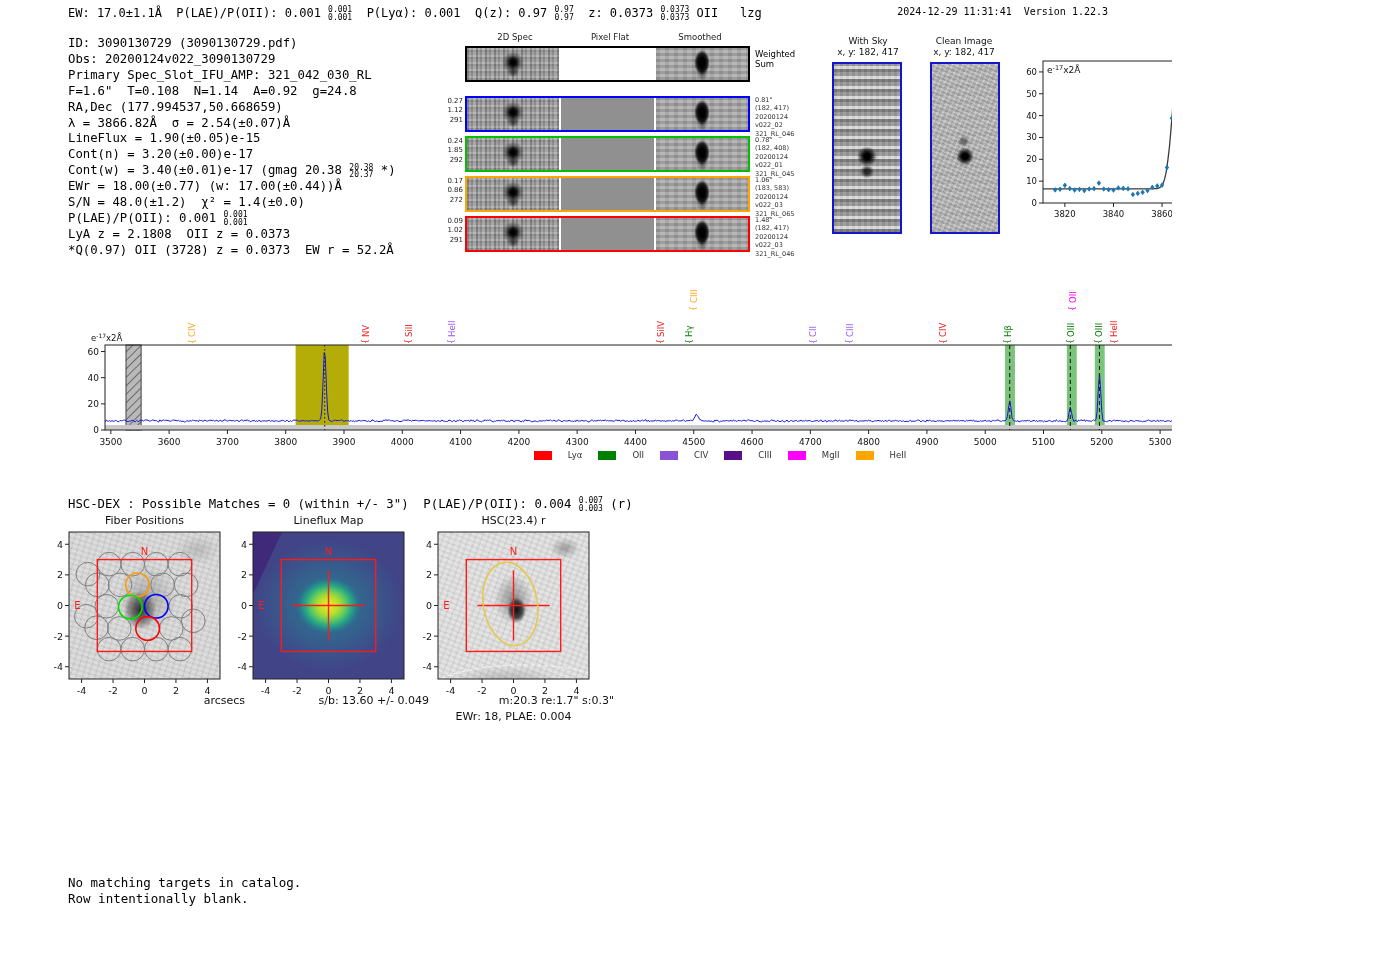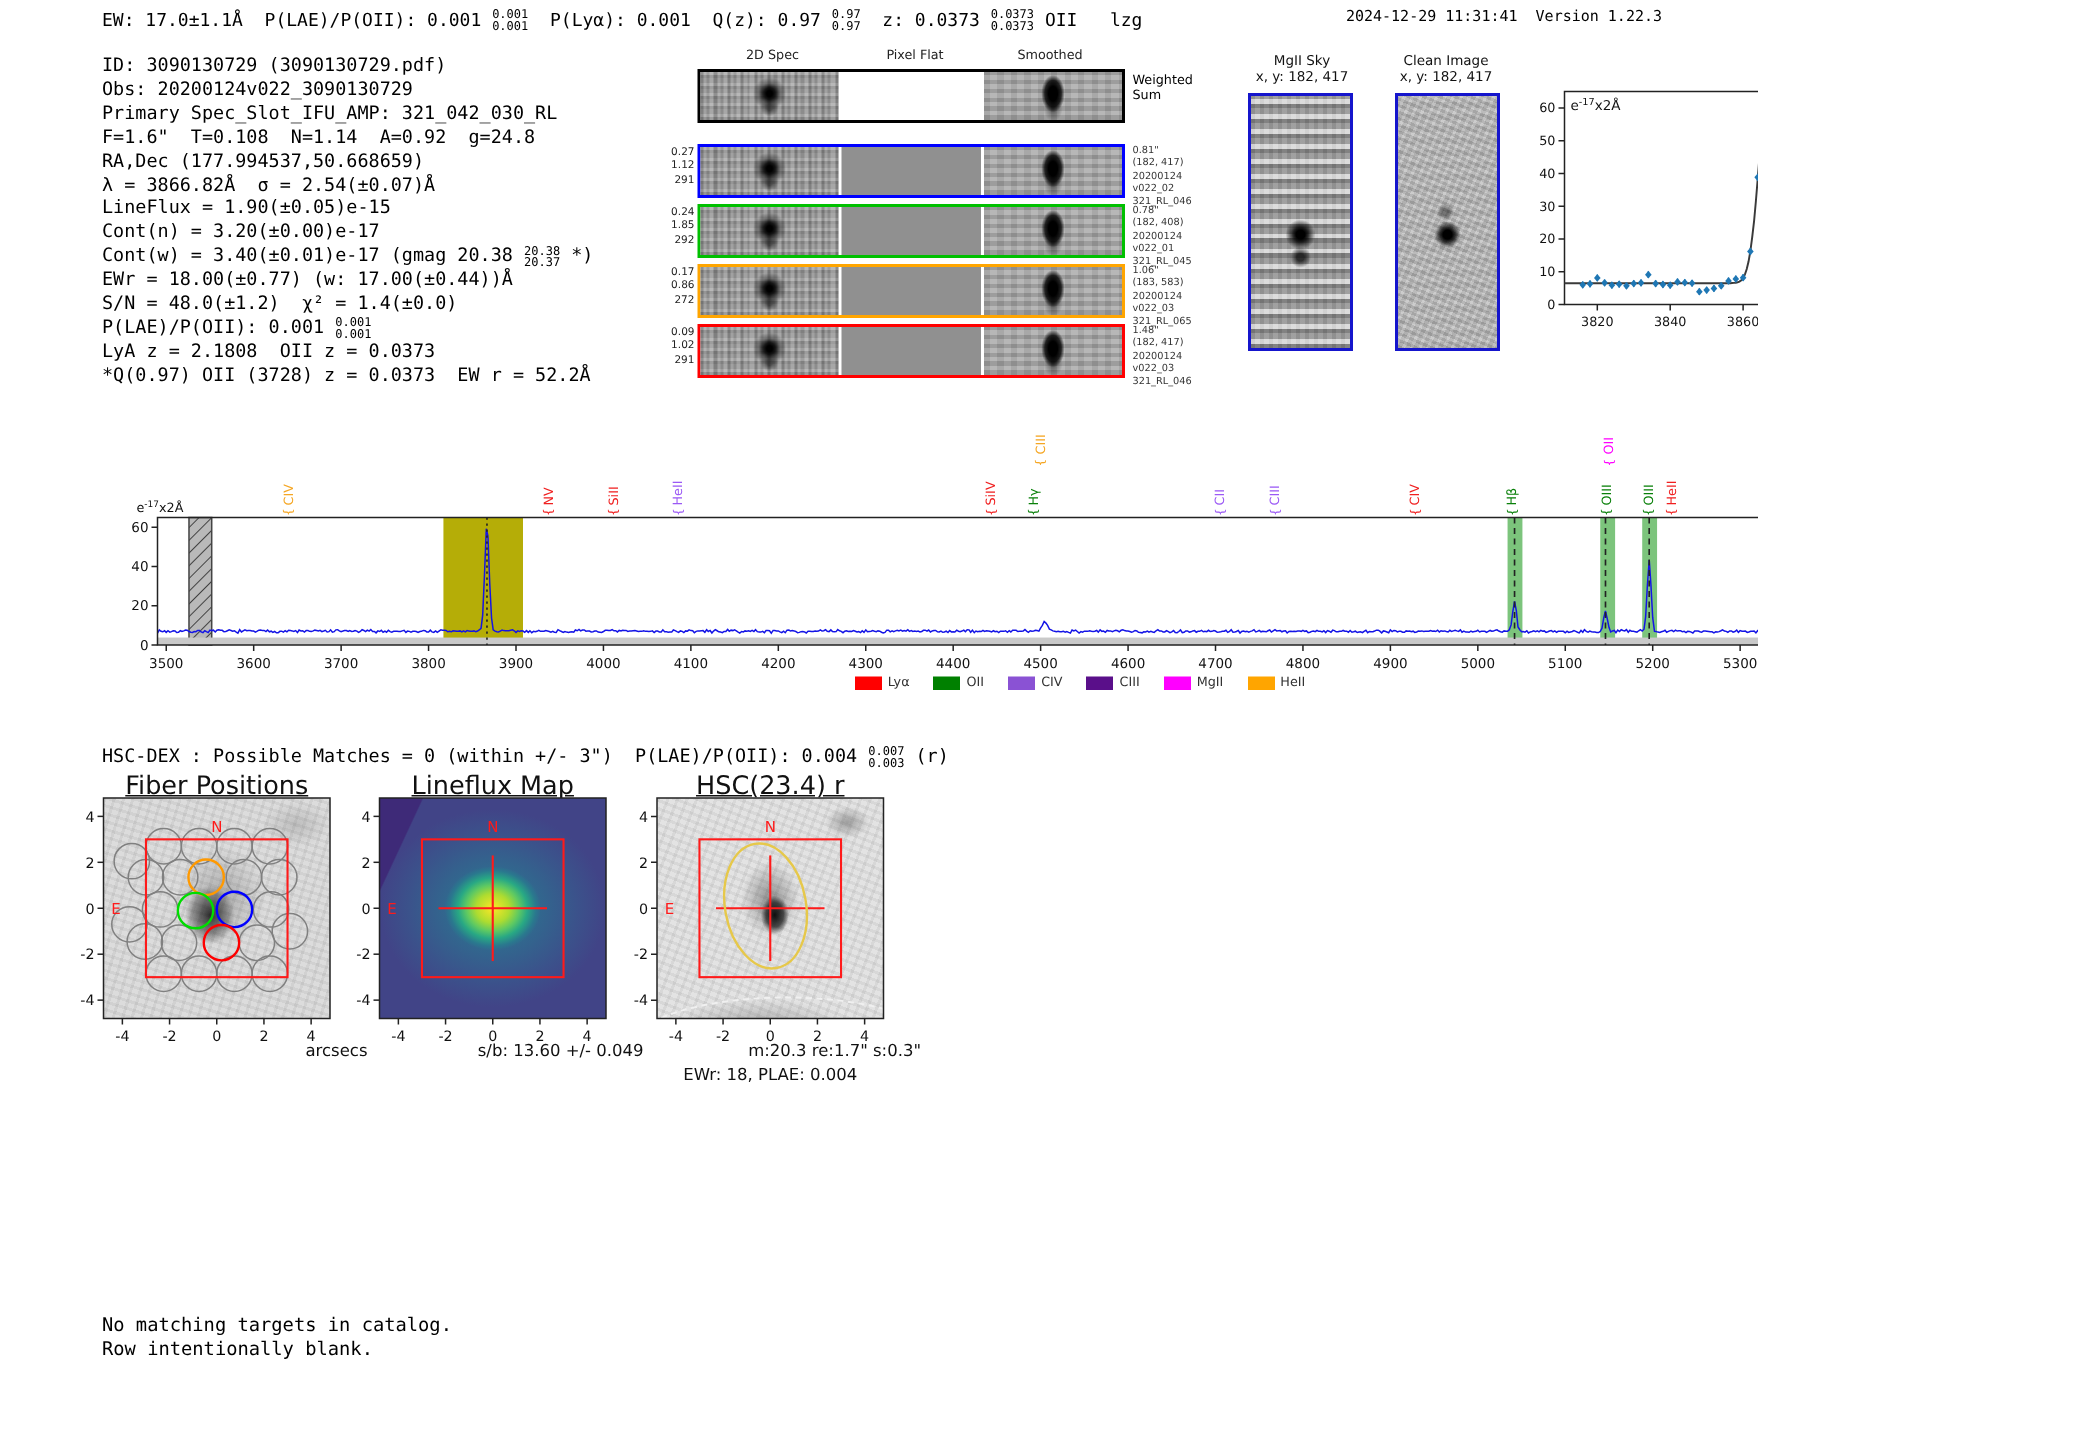--- a/index.html
+++ b/index.html
@@ -48,28 +48,28 @@
     radial-gradient(circle at 50% 55%, #000 3px, rgba(0,0,0,.75) 5px, transparent 9px),
     radial-gradient(circle at 48% 46%, rgba(0,0,0,.4) 2px, transparent 6px),
     repeating-linear-gradient(23deg, rgba(0,0,0,.08) 0 2px, rgba(255,255,255,.1) 2px 4px),
     repeating-linear-gradient(113deg, rgba(0,0,0,.07) 0 3px, rgba(255,255,255,.09) 3px 5px),
     repeating-linear-gradient(0deg, rgba(0,0,0,.05) 0 4px, rgba(255,255,255,.06) 4px 8px),
     #bdbdbd;}
   
   #zoom-plot{position:absolute;left:1020px;top:45px;}
   #main-plot{position:absolute;left:85px;top:265px;}
   #legend{position:absolute;left:420px;top:450px;width:600px;display:flex;justify-content:center;gap:16px;align-items:center;}
-  .leg-item{display:flex;align-items:center;gap:4px;}
+  .leg-item{display:flex;align-items:center;gap:16px;}
   .leg-swatch{width:18px;height:9px;display:inline-block;}
   .leg-label{font-size:8.5px;color:#333;}
   
   #hscline{position:absolute;left:68px;top:484px;font-size:12.3px;white-space:pre;margin-top:13px;}
   
   .cut-panel{position:absolute;width:205px;height:215px;}
-  .cut-title{position:absolute;left:39px;top:6px;width:151px;text-align:center;font-size:17px;color:#111;text-decoration:underline;}
+  .cut-title{position:absolute;left:39px;top:6px;width:151px;text-align:center;font-size:11px;color:#111;}
   .cut-bg{position:absolute;left:39px;top:24px;width:151px;height:147px;}
   .cut-xlabel{position:absolute;left:14px;top:186px;width:201px;text-align:right;font-size:11px;color:#111;}
   .cut-xlabel2{position:absolute;left:14px;top:202px;width:201px;text-align:center;font-size:11px;color:#111;}
   .cut-svg{position:absolute;left:0;top:0;}
   .bg-fiber{background:
     radial-gradient(ellipse 22px 26px at 47% 53%, rgba(0,0,0,.75), rgba(60,60,60,.45) 50%, transparent 75%),
     radial-gradient(ellipse 40px 46px at 52% 45%, rgba(80,80,80,.35), transparent 75%),
     radial-gradient(ellipse 30px 20px at 85% 12%, rgba(120,120,120,.3), transparent 75%),
     repeating-linear-gradient(17deg, rgba(0,0,0,.05) 0 2px, transparent 2px 5px),
     repeating-linear-gradient(107deg, rgba(0,0,0,.05) 0 2px, transparent 2px 6px),
@@ -159,21 +159,21 @@
         <div class="s2d-box" style="border-color: rgb(255, 0, 0);">
           <div class="strip strip-noisy"></div>
           <div class="strip strip-flat"></div>
           <div class="strip strip-smooth"></div>
         </div>
         <div class="s2d-right"><div>1.48"</div><div>(182, 417)</div><div>20200124</div><div>v022_03</div><div>321_RL_046</div></div>
       </div>
     </div>
   <div id="sky-panels">
       <div class="sky-title" style="left: 820px; top: 36px;">
-        <div>MgII Sky</div>
+        <div>With Sky</div>
         <div>x, y: 182, 417</div>
       </div>
       <div class="sky-box bg-withsky" style="left: 832px; top: 62px;"></div>
       <div class="sky-title" style="left: 916px; top: 36px;">
         <div>Clean Image</div>
         <div>x, y: 182, 417</div>
       </div>
       <div class="sky-box bg-clean" style="left: 930px; top: 62px;"></div>
     </div>
 

